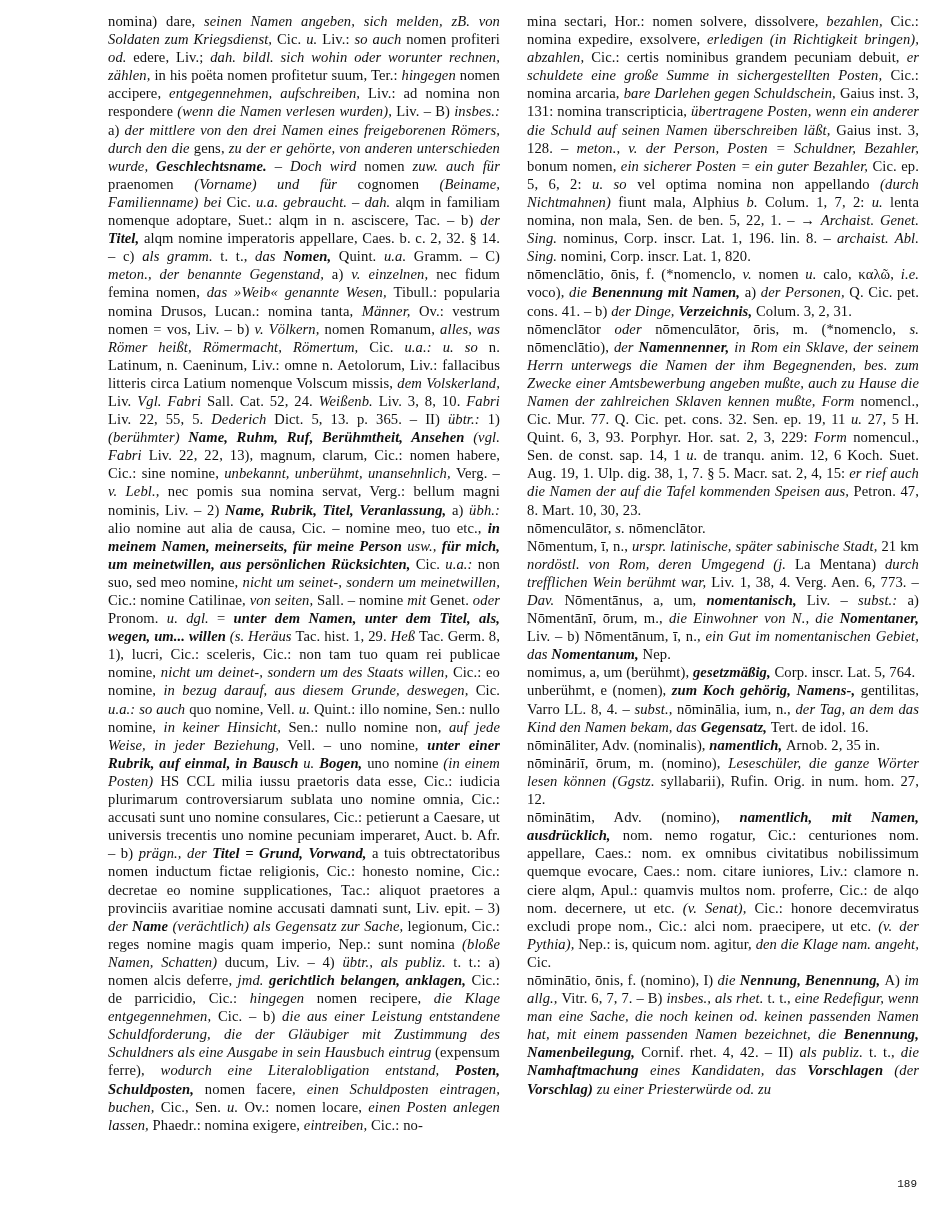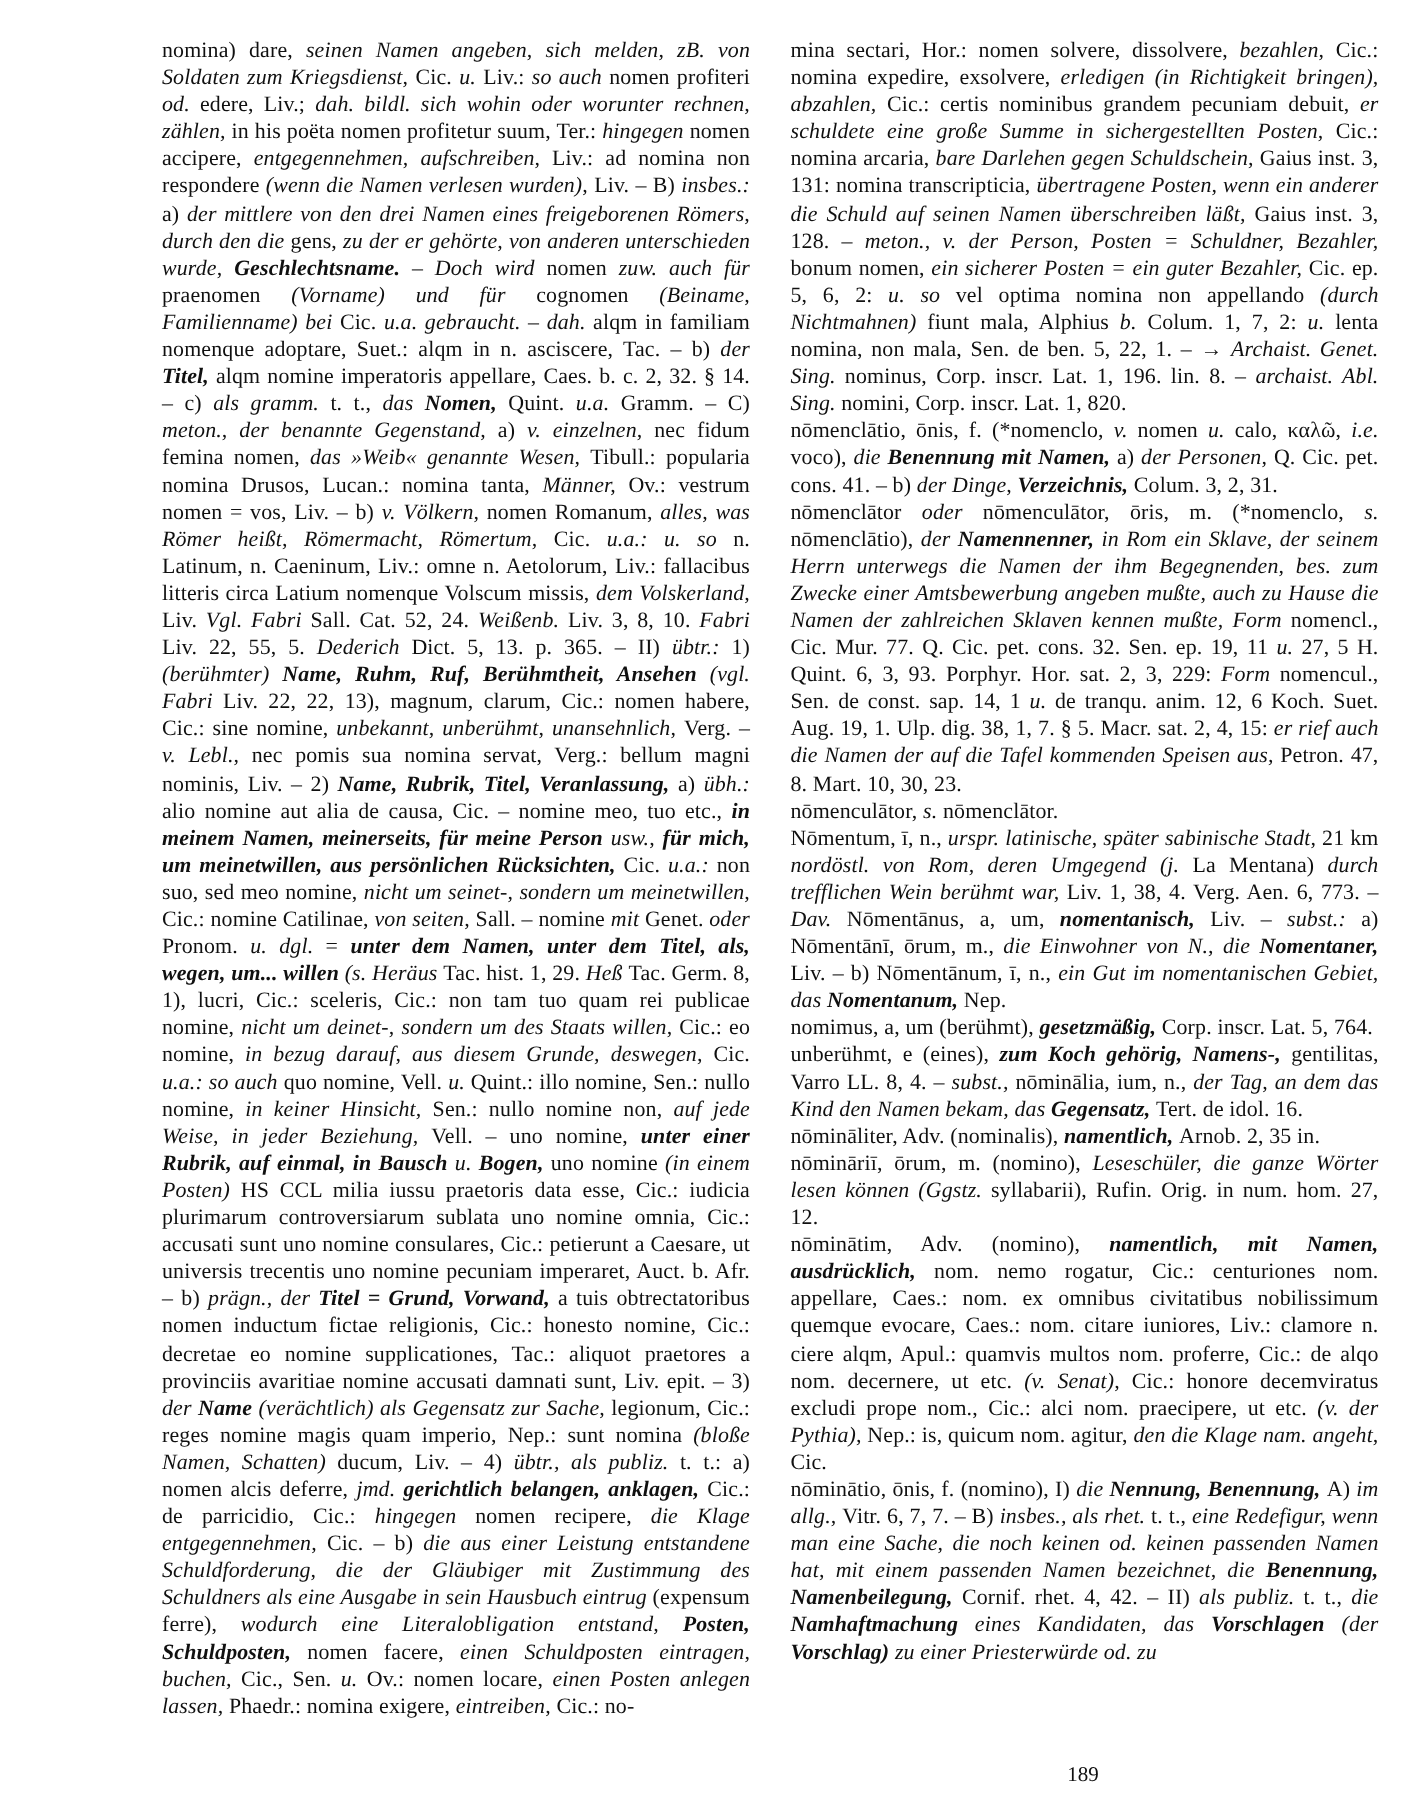--- a/index.html
+++ b/index.html
@@ -7,57 +7,58 @@
     position: relative;
     width: 935px;
     height: 1210px;
     background: #ffffff;
     overflow: hidden;
     font-family: "Liberation Serif", "DejaVu Serif", serif;
     color: #101010;
   }
   .col {
     position: absolute;
-    top: 25px;
+    top: 12px;
     width: 392px;
     text-align: justify;
     font-size: 14.6px;
     line-height: 18.1px;
     letter-spacing: 0.1px;
   }
   .col-left  { left: 108px; }
   .col-right { left: 527px; }
   p.para { margin: 0; padding: 0; }
   .r-i  { font-style: italic; }
   .r-b  { font-weight: 400; }
   .r-bi { font-weight: 700; font-style: italic; }
   .page-number {
     position: absolute;
     top: 1176px;
     left: 527px;
     width: 390px;
-    text-align: center;
-    font-size: 14px;
+    text-align: right;
+    font-size: 11px;
     line-height: 16px;
+    font-family: Liberation Mono, monospace;
   }
 </style>
 </head>
 <body>
 
 <div class="page">
   <div class="col col-left">
       <p class="para"><span>nomina) dare, </span><span class="r-i">seinen Namen angeben, sich melden, zB. von Soldaten zum Kriegsdienst, </span><span>Cic. </span><span class="r-i">u. </span><span>Liv.: </span><span class="r-i">so auch </span><span>nomen profiteri </span><span class="r-i">od. </span><span>edere, Liv.; </span><span class="r-i">dah. bildl. sich wohin oder worunter rechnen, zählen, </span><span>in his poëta nomen profitetur suum, Ter.: </span><span class="r-i">hingegen </span><span>nomen accipere, </span><span class="r-i">entgegennehmen, aufschreiben, </span><span>Liv.: ad nomina non respondere </span><span class="r-i">(wenn die Namen verlesen wurden), </span><span>Liv. – B) </span><span class="r-i">insbes.: </span><span>a) </span><span class="r-i">der mittlere von den drei Namen eines freigeborenen Römers, durch den die </span><span>gens, </span><span class="r-i">zu der er gehörte, von anderen unterschieden wurde, </span><span class="r-bi">Geschlechtsname. </span><span class="r-i">– Doch wird </span><span>nomen </span><span class="r-i">zuw. auch für </span><span>praenomen </span><span class="r-i">(Vorname) und für </span><span>cognomen </span><span class="r-i">(Beiname, Familienname) bei </span><span>Cic. </span><span class="r-i">u.a. gebraucht. – dah. </span><span>alqm in familiam nomenque adoptare, Suet.: alqm in n. asciscere, Tac. – b) </span><span class="r-i">der </span><span class="r-bi">Titel, </span><span>alqm nomine imperatoris appellare, Caes. b. c. 2, 32. § 14. – c) </span><span class="r-i">als gramm. </span><span>t. t., </span><span class="r-i">das </span><span class="r-bi">Nomen, </span><span>Quint. </span><span class="r-i">u.a. </span><span>Gramm. – C) </span><span class="r-i">meton., der benannte Gegenstand, </span><span>a) </span><span class="r-i">v. einzelnen, </span><span>nec fidum femina nomen, </span><span class="r-i">das »Weib« genannte Wesen, </span><span>Tibull.: popularia nomina Drusos, Lucan.: nomina tanta, </span><span class="r-i">Männer, </span><span>Ov.: vestrum nomen = vos, Liv. – b) </span><span class="r-i">v. Völkern, </span><span>nomen Romanum, </span><span class="r-i">alles, was Römer heißt, Römermacht, Römertum, </span><span>Cic. </span><span class="r-i">u.a.: u. so </span><span>n. Latinum, n. Caeninum, Liv.: omne n. Aetolorum, Liv.: fallacibus litteris circa Latium nomenque Volscum missis, </span><span class="r-i">dem Volskerland, </span><span>Liv. </span><span class="r-i">Vgl. Fabri </span><span>Sall. Cat. 52, 24. </span><span class="r-i">Weißenb. </span><span>Liv. 3, 8, 10. </span><span class="r-i">Fabri </span><span>Liv. 22, 55, 5. </span><span class="r-i">Dederich </span><span>Dict. 5, 13. p. 365. – II) </span><span class="r-i">übtr.: </span><span>1) </span><span class="r-i">(berühmter) </span><span class="r-bi">Name, Ruhm, Ruf, Berühmtheit, Ansehen </span><span class="r-i">(vgl. Fabri </span><span>Liv. 22, 22, 13), magnum, clarum, Cic.: nomen habere, Cic.: sine nomine, </span><span class="r-i">unbekannt, unberühmt, unansehnlich, </span><span>Verg. – </span><span class="r-i">v. Lebl., </span><span>nec pomis sua nomina servat, Verg.: bellum magni nominis, Liv. – 2) </span><span class="r-bi">Name, Rubrik, Titel, Veranlassung, </span><span>a) </span><span class="r-i">übh.: </span><span>alio nomine aut alia de causa, Cic. – nomine meo, tuo etc., </span><span class="r-bi">in meinem Namen, meinerseits, für meine Person </span><span class="r-i">usw., </span><span class="r-bi">für mich, um meinetwillen, aus persönlichen Rücksichten, </span><span>Cic. </span><span class="r-i">u.a.: </span><span>non suo, sed meo nomine, </span><span class="r-i">nicht um seinet-, sondern um meinetwillen, </span><span>Cic.: nomine Catilinae, </span><span class="r-i">von seiten, </span><span>Sall. – nomine </span><span class="r-i">mit </span><span>Genet. </span><span class="r-i">oder </span><span>Pronom. </span><span class="r-i">u. dgl. </span><span>= </span><span class="r-bi">unter dem Namen, unter dem Titel, als, wegen, um... willen </span><span class="r-i">(s. Heräus </span><span>Tac. hist. 1, 29. </span><span class="r-i">Heß </span><span>Tac. Germ. 8, 1), lucri, Cic.: sceleris, Cic.: non tam tuo quam rei publicae nomine, </span><span class="r-i">nicht um deinet-, sondern um des Staats willen, </span><span>Cic.: eo nomine, </span><span class="r-i">in bezug darauf, aus diesem Grunde, deswegen, </span><span>Cic. </span><span class="r-i">u.a.: so auch </span><span>quo nomine, Vell. </span><span class="r-i">u. </span><span>Quint.: illo nomine, Sen.: nullo nomine, </span><span class="r-i">in keiner Hinsicht, </span><span>Sen.: nullo nomine non, </span><span class="r-i">auf jede Weise, in jeder Beziehung, </span><span>Vell. – uno nomine, </span><span class="r-bi">unter einer Rubrik, auf einmal, in Bausch </span><span class="r-i">u. </span><span class="r-bi">Bogen, </span><span>uno nomine </span><span class="r-i">(in einem Posten) </span><span>HS CCL milia iussu praetoris data esse, Cic.: iudicia plurimarum controversiarum sublata uno nomine omnia, Cic.: accusati sunt uno nomine consulares, Cic.: petierunt a Caesare, ut universis trecentis uno nomine pecuniam imperaret, Auct. b. Afr. – b) </span><span class="r-i">prägn., der </span><span class="r-bi">Titel = Grund, Vorwand, </span><span>a tuis obtrectatoribus nomen inductum fictae religionis, Cic.: honesto nomine, Cic.: decretae eo nomine supplicationes, Tac.: aliquot praetores a provinciis avaritiae nomine accusati damnati sunt, Liv. epit. – 3) </span><span class="r-i">der </span><span class="r-bi">Name </span><span class="r-i">(verächtlich) als Gegensatz zur Sache, </span><span>legionum, Cic.: reges nomine magis quam imperio, Nep.: sunt nomina </span><span class="r-i">(bloße Namen, Schatten) </span><span>ducum, Liv. – 4) </span><span class="r-i">übtr., als publiz. </span><span>t. t.: a) nomen alcis deferre, </span><span class="r-i">jmd. </span><span class="r-bi">gerichtlich belangen, anklagen, </span><span>Cic.: de parricidio, Cic.: </span><span class="r-i">hingegen </span><span>nomen recipere, </span><span class="r-i">die Klage entgegennehmen, </span><span>Cic. – b) </span><span class="r-i">die aus einer Leistung entstandene Schuldforderung, die der Gläubiger mit Zustimmung des Schuldners als eine Ausgabe in sein Hausbuch eintrug </span><span>(expensum ferre), </span><span class="r-i">wodurch eine Literalobligation entstand, </span><span class="r-bi">Posten, Schuldposten, </span><span>nomen facere, </span><span class="r-i">einen Schuldposten eintragen, buchen, </span><span>Cic., Sen. </span><span class="r-i">u. </span><span>Ov.: nomen locare, </span><span class="r-i">einen Posten anlegen lassen, </span><span>Phaedr.: nomina exigere, </span><span class="r-i">eintreiben, </span><span>Cic.: no-</span></p>
     </div>
   <div class="col col-right">
       <p class="para"><span>mina sectari, Hor.: nomen solvere, dissolvere, </span><span class="r-i">bezahlen, </span><span>Cic.: nomina expedire, exsolvere, </span><span class="r-i">erledigen (in Richtigkeit bringen), abzahlen, </span><span>Cic.: certis nominibus grandem pecuniam debuit, </span><span class="r-i">er schuldete eine große Summe in sichergestellten Posten, </span><span>Cic.: nomina arcaria, </span><span class="r-i">bare Darlehen gegen Schuldschein, </span><span>Gaius inst. 3, 131: nomina transcripticia, </span><span class="r-i">übertragene Posten, wenn ein anderer die Schuld auf seinen Namen überschreiben läßt, </span><span>Gaius inst. 3, 128. – </span><span class="r-i">meton., v. der Person, Posten = Schuldner, Bezahler, </span><span>bonum nomen, </span><span class="r-i">ein sicherer Posten = ein guter Bezahler, </span><span>Cic. ep. 5, 6, 2: </span><span class="r-i">u. so </span><span>vel optima nomina non appellando </span><span class="r-i">(durch Nichtmahnen) </span><span>fiunt mala, Alphius </span><span class="r-i">b. </span><span>Colum. 1, 7, 2: </span><span class="r-i">u. </span><span>lenta nomina, non mala, Sen. de ben. 5, 22, 1. – → </span><span class="r-i">Archaist. Genet. Sing. </span><span>nominus, Corp. inscr. Lat. 1, 196. lin. 8. – </span><span class="r-i">archaist. Abl. Sing. </span><span>nomini, Corp. inscr. Lat. 1, 820.</span></p>
       <p class="para"><span class="r-b">nōmenclātio</span><span>, ōnis, f. (*nomenclo, </span><span class="r-i">v. </span><span>nomen </span><span class="r-i">u. </span><span>calo, καλῶ, </span><span class="r-i">i.e. </span><span>voco), </span><span class="r-i">die </span><span class="r-bi">Benennung mit Namen, </span><span>a) </span><span class="r-i">der Personen, </span><span>Q. Cic. pet. cons. 41. – b) </span><span class="r-i">der Dinge, </span><span class="r-bi">Verzeichnis, </span><span>Colum. 3, 2, 31.</span></p>
       <p class="para"><span class="r-b">nōmenclātor </span><span class="r-i">oder </span><span class="r-b">nōmenculātor</span><span>, ōris, m. (*nomenclo, </span><span class="r-i">s. </span><span>nōmenclātio), </span><span class="r-i">der </span><span class="r-bi">Namennenner, </span><span class="r-i">in Rom ein Sklave, der seinem Herrn unterwegs die Namen der ihm Begegnenden, bes. zum Zwecke einer Amtsbewerbung angeben mußte, auch zu Hause die Namen der zahlreichen Sklaven kennen mußte, Form </span><span>nomencl., Cic. Mur. 77. Q. Cic. pet. cons. 32. Sen. ep. 19, 11 </span><span class="r-i">u. </span><span>27, 5 H. Quint. 6, 3, 93. Porphyr. Hor. sat. 2, 3, 229: </span><span class="r-i">Form </span><span>nomencul., Sen. de const. sap. 14, 1 </span><span class="r-i">u. </span><span>de tranqu. anim. 12, 6 Koch. Suet. Aug. 19, 1. Ulp. dig. 38, 1, 7. § 5. Macr. sat. 2, 4, 15: </span><span class="r-i">er rief auch die Namen der auf die Tafel kommenden Speisen aus, </span><span>Petron. 47, 8. Mart. 10, 30, 23.</span></p>
       <p class="para"><span class="r-b">nōmenculātor</span><span>, </span><span class="r-i">s. </span><span>nōmenclātor.</span></p>
       <p class="para"><span class="r-b">Nōmentum</span><span>, ī, n., </span><span class="r-i">urspr. latinische, später sabinische Stadt, </span><span>21 km </span><span class="r-i">nordöstl. von Rom, deren Umgegend (j. </span><span>La Mentana) </span><span class="r-i">durch trefflichen Wein berühmt war, </span><span>Liv. 1, 38, 4. Verg. Aen. 6, 773. – </span><span class="r-i">Dav. </span><span class="r-b">Nōmentānus</span><span>, a, um, </span><span class="r-bi">nomentanisch, </span><span>Liv. – </span><span class="r-i">subst.: </span><span>a) Nōmentānī, ōrum, m., </span><span class="r-i">die Einwohner von N., die </span><span class="r-bi">Nomentaner, </span><span>Liv. – b) Nōmentānum, ī, n., </span><span class="r-i">ein Gut im nomentanischen Gebiet, das </span><span class="r-bi">Nomentanum, </span><span>Nep.</span></p>
       <p class="para"><span class="r-b">nomimus</span><span>, a, um (berühmt), </span><span class="r-bi">gesetzmäßig, </span><span>Corp. inscr. Lat. 5, 764.</span></p>
-      <p class="para"><span class="r-b">unberühmt</span><span>, e (eines), </span><span class="r-bi">zum Koch gehörig, Namens-, </span><span>gentilitas, Varro LL. 8, 4. – </span><span class="r-i">subst., </span><span>nōminālia, ium, n., </span><span class="r-i">der Tag, an dem das Kind den Namen bekam, das </span><span class="r-bi">Gegensatz, </span><span>Tert. de idol. 16.</span></p>
+      <p class="para"><span class="r-b">unberühmt</span><span>, e (nomen), </span><span class="r-bi">zum Koch gehörig, Namens-, </span><span>gentilitas, Varro LL. 8, 4. – </span><span class="r-i">subst., </span><span>nōminālia, ium, n., </span><span class="r-i">der Tag, an dem das Kind den Namen bekam, das </span><span class="r-bi">Gegensatz, </span><span>Tert. de idol. 16.</span></p>
       <p class="para"><span class="r-b">nōmināliter</span><span>, Adv. (nominalis), </span><span class="r-bi">namentlich, </span><span>Arnob. 2, 35 in.</span></p>
       <p class="para"><span class="r-b">nōmināriī</span><span>, ōrum, m. (nomino), </span><span class="r-i">Leseschüler, die ganze Wörter lesen können (Ggstz. </span><span>syllabarii), Rufin. Orig. in num. hom. 27, 12.</span></p>
       <p class="para"><span class="r-b">nōminātim</span><span>, Adv. (nomino), </span><span class="r-bi">namentlich, mit Namen, ausdrücklich, </span><span>nom. nemo rogatur, Cic.: centuriones nom. appellare, Caes.: nom. ex omnibus civitatibus nobilissimum quemque evocare, Caes.: nom. citare iuniores, Liv.: clamore n. ciere alqm, Apul.: quamvis multos nom. proferre, Cic.: de alqo nom. decernere, ut etc. </span><span class="r-i">(v. Senat), </span><span>Cic.: honore decemviratus excludi prope nom., Cic.: alci nom. praecipere, ut etc. </span><span class="r-i">(v. der Pythia), </span><span>Nep.: is, quicum nom. agitur, </span><span class="r-i">den die Klage nam. angeht, </span><span>Cic.</span></p>
       <p class="para"><span class="r-b">nōminātio</span><span>, ōnis, f. (nomino), I) </span><span class="r-i">die </span><span class="r-bi">Nennung, Benennung, </span><span>A) </span><span class="r-i">im allg., </span><span>Vitr. 6, 7, 7. – B) </span><span class="r-i">insbes., als rhet. </span><span>t. t., </span><span class="r-i">eine Redefigur, wenn man eine Sache, die noch keinen od. keinen passenden Namen hat, mit einem passenden Namen bezeichnet, die </span><span class="r-bi">Benennung, Namenbeilegung, </span><span>Cornif. rhet. 4, 42. – II) </span><span class="r-i">als publiz. </span><span>t. t., </span><span class="r-i">die </span><span class="r-bi">Namhaftmachung </span><span class="r-i">eines Kandidaten, das </span><span class="r-bi">Vorschlagen </span><span class="r-i">(der </span><span class="r-bi">Vorschlag) </span><span class="r-i">zu einer Priesterwürde od. zu</span></p>
     </div>
   <div class="page-number">189</div>
 </div>
 
 </body></html>

